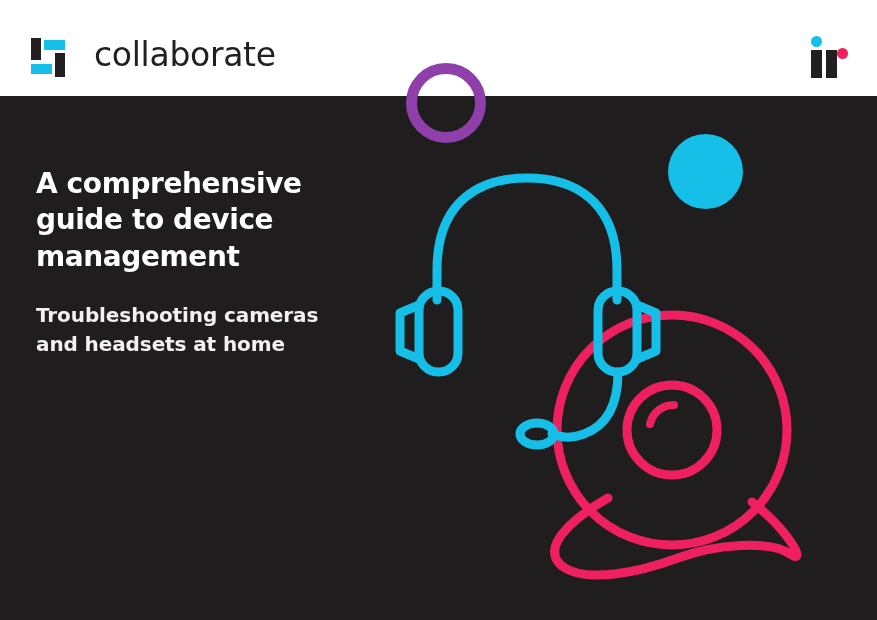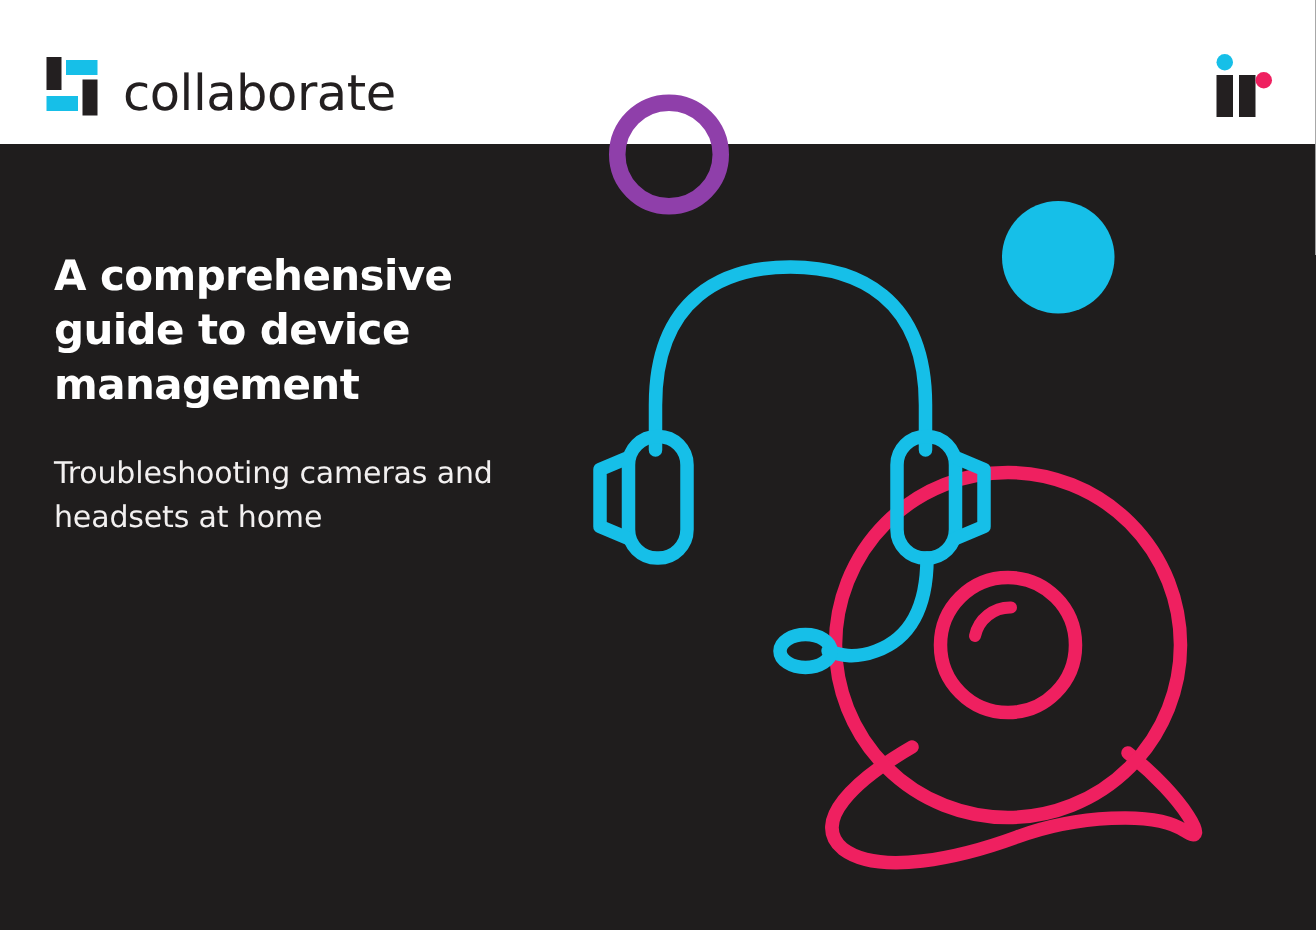--- a/index.html
+++ b/index.html
@@ -29,22 +29,22 @@
     height: 96px;
     background: #ffffff;
     z-index: 2;
   }
 
   .brand-lockup {
     position: absolute;
     left: 30px;
     top: 38px;
     display: flex;
-    align-items: flex-end;
-    gap: 16px;
+    align-items: flex-start;
+    gap: 28px;
     z-index: 4;
   }
 
   .brand-mark {
     position: relative;
     width: 36px;
     height: 40px;
     flex: none;
   }
   .brand-mark i {
@@ -158,21 +158,21 @@
     font-weight: 700;
     color: #ffffff;
     letter-spacing: -0.4px;
   }
 
   .cover-subtitle {
     margin: 26px 0 0 0;
     font-family: "DejaVu Sans", sans-serif;
     font-size: 20px;
     line-height: 1.42;
-    font-weight: 400;
+    font-weight: 700;
     color: #f2f0f0;
     letter-spacing: -0.1px;
   }
 </style>
 </head>
 <body>
 
 <div class="cover">
 
   <svg class="illustration" viewBox="0 0 877 620" xmlns="http://www.w3.org/2000/svg" aria-hidden="true">

